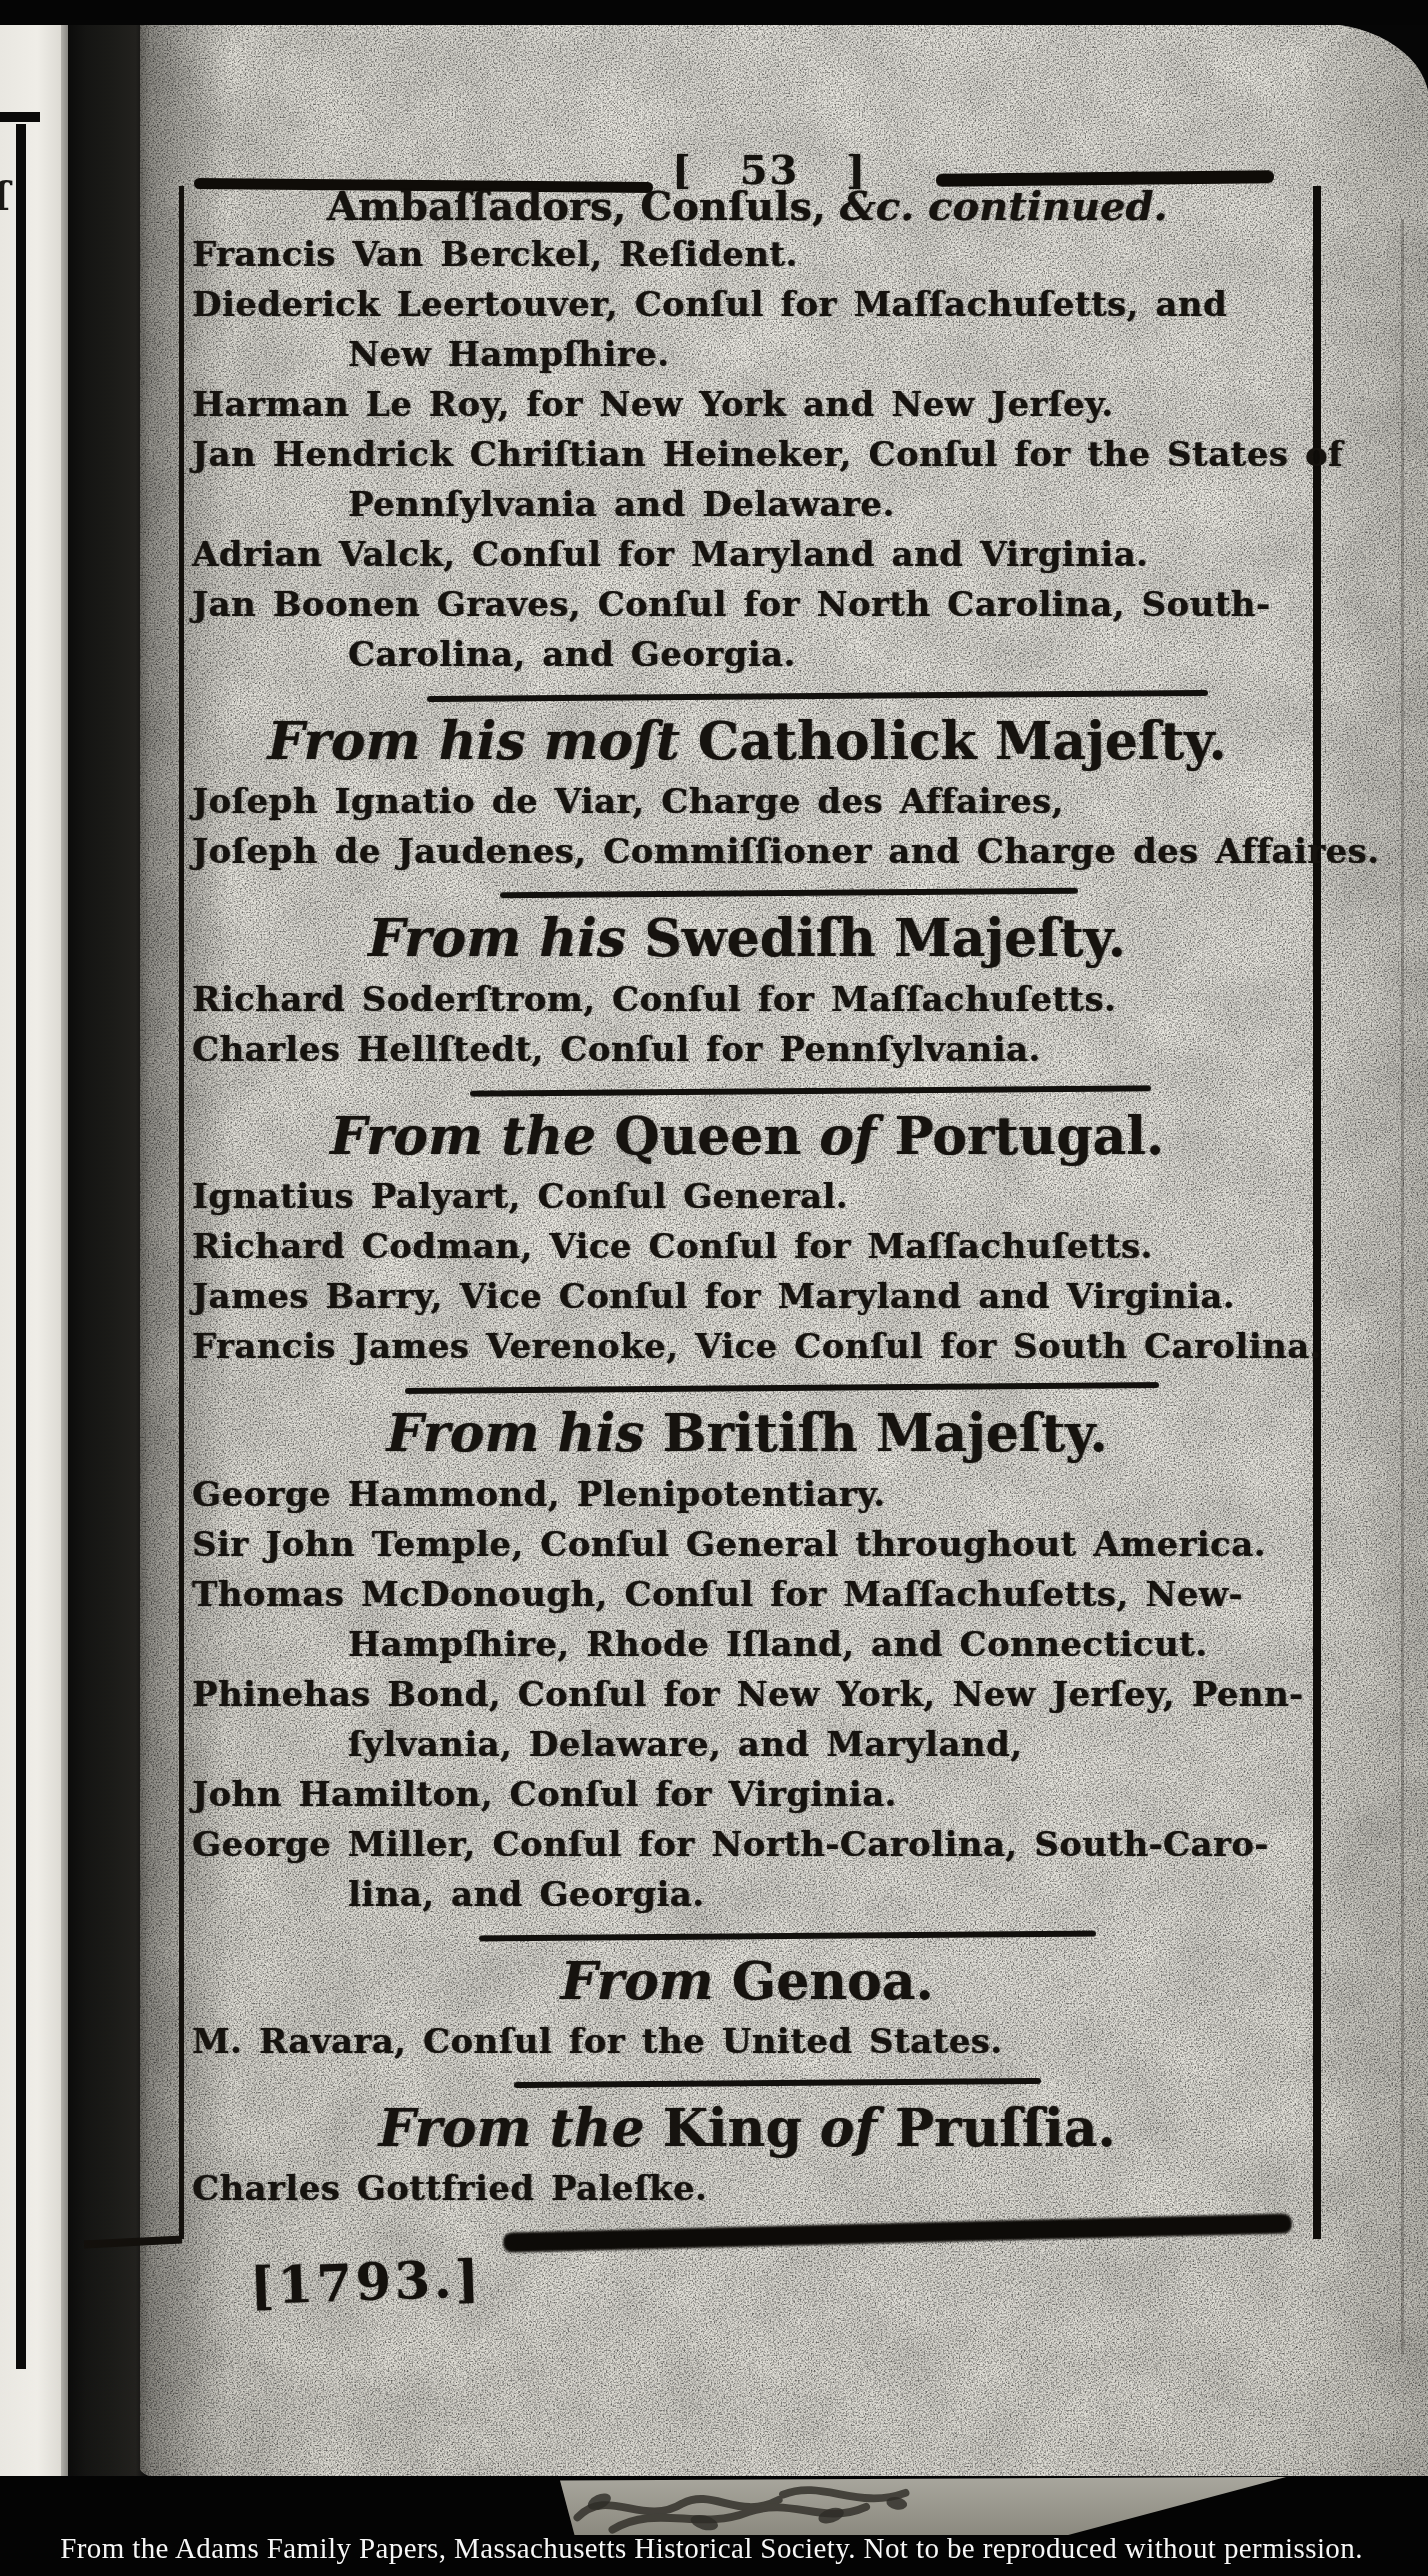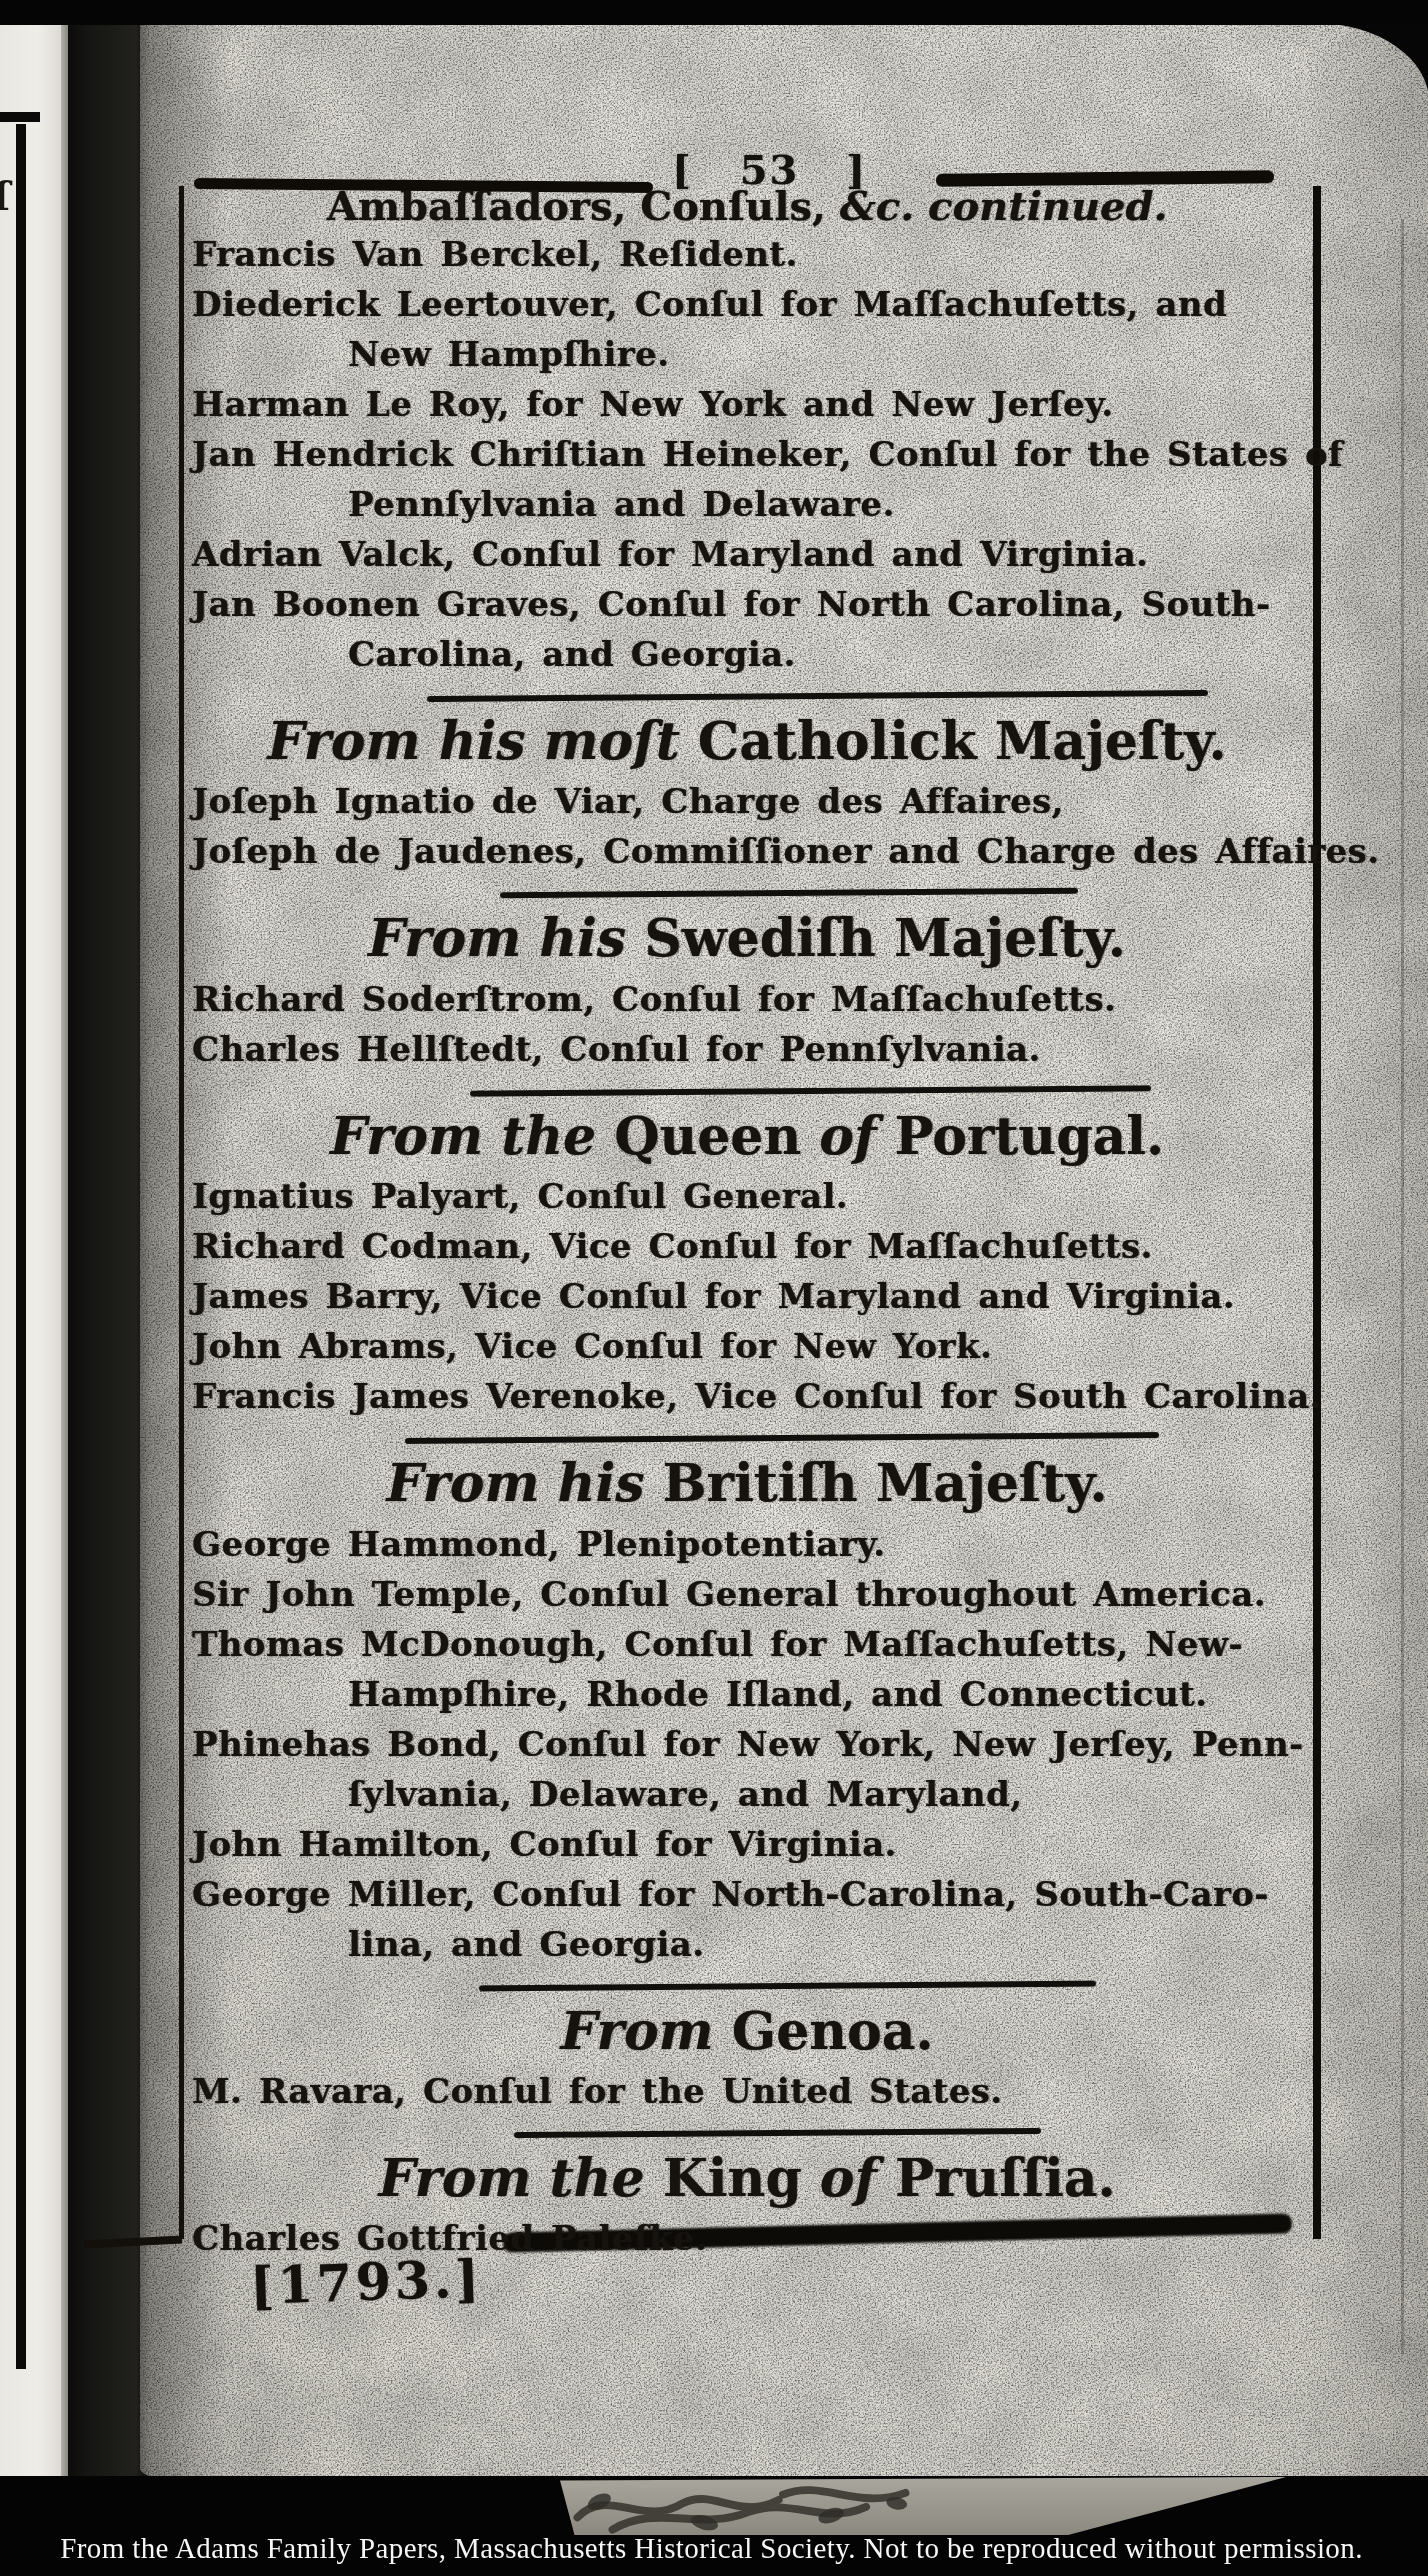--- a/index.html
+++ b/index.html
@@ -121,21 +121,20 @@
       <div class="entry">Joſeph de Jaudenes, Commiſſioner and Charge des Affaires.</div>
       <div class="rule" style="margin-left: 308px; width: 578px;"></div>
       <div class="sec-heading"><span class="it">From his </span><span>Swediſh Majeſty.</span></div>
       <div class="entry">Richard Soderſtrom, Conſul for Maſſachuſetts.</div>
       <div class="entry">Charles Hellſtedt, Conſul for Pennſylvania.</div>
       <div class="rule" style="margin-left: 278px; width: 681px;"></div>
       <div class="sec-heading"><span class="it">From the </span><span>Queen </span><span class="it">of </span><span>Portugal.</span></div>
       <div class="entry">Ignatius Palyart, Conſul General.</div>
       <div class="entry">Richard Codman, Vice Conſul for Maſſachuſetts.</div>
       <div class="entry">James Barry, Vice Conſul for Maryland and Virginia.</div>
-      <div class="entry">John Abrams, Vice Conſul for New York.</div>
       <div class="entry">Francis James Verenoke, Vice Conſul for South Carolina.</div>
       <div class="rule" style="margin-left: 213px; width: 754px;"></div>
       <div class="sec-heading"><span class="it">From his </span><span>Britiſh Majeſty.</span></div>
       <div class="entry">George Hammond, Plenipotentiary.</div>
       <div class="entry">Sir John Temple, Conſul General throughout America.</div>
       <div class="entry">Thomas McDonough, Conſul for Maſſachuſetts, New-</div>
       <div class="entry indent">Hampſhire, Rhode Iſland, and Connecticut.</div>
       <div class="entry">Phinehas Bond, Conſul for New York, New Jerſey, Penn-</div>
       <div class="entry indent">ſylvania, Delaware, and Maryland,</div>
       <div class="entry">John Hamilton, Conſul for Virginia.</div>

